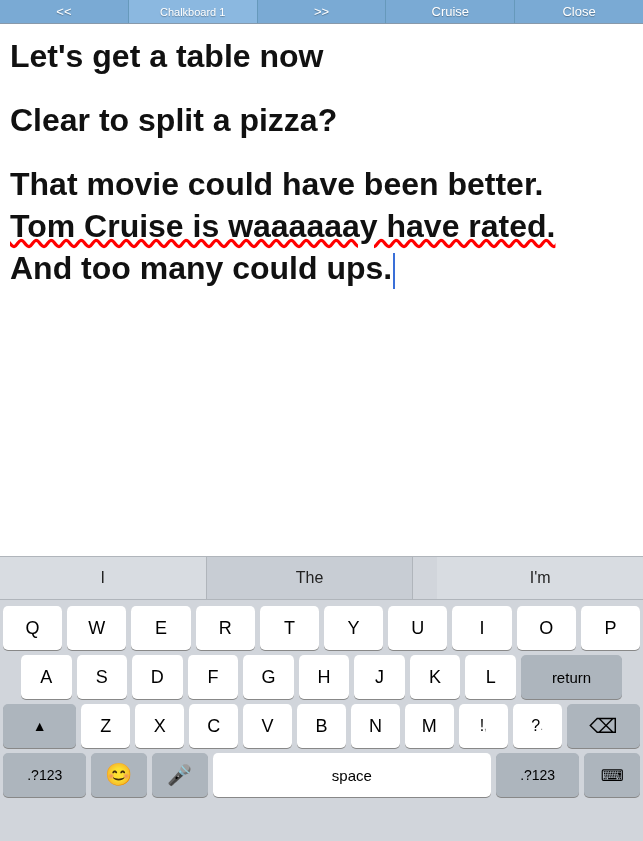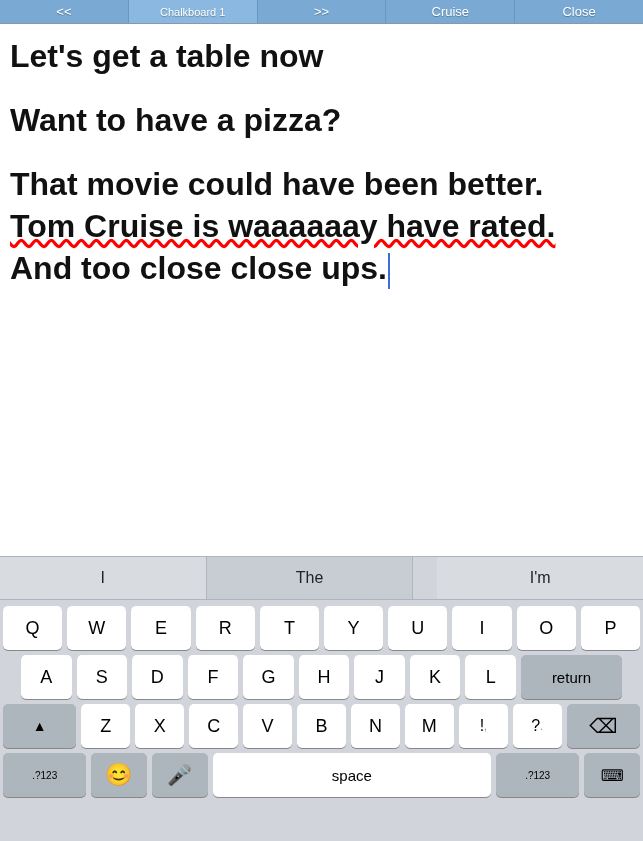--- a/index.html
+++ b/index.html
@@ -127,50 +127,50 @@
     }
     .key.shift-key {
       flex: 1.5;
     }
     .key.backspace-key {
       flex: 1.5;
       font-size: 20px;
     }
     .key.number-key {
       flex: 1.5;
-      font-size: 10px;
+      font-size: 14px;
     }
     .key.emoji-key { font-size: 22px; }
     .key.mic-key { font-size: 20px; }
   </style>
 </head>
 <body>
 
 <div id="toolbar">
   <div class="toolbar-btn">&lt;&lt;</div>
   <div class="toolbar-btn chalkboard-tab">Chalkboard 1</div>
   <div class="toolbar-btn">&gt;&gt;</div>
   <div class="toolbar-btn">Cruise</div>
   <div class="toolbar-btn">Close</div>
 </div>
 
 <div id="text-area">
   <div class="text-block">
     <div class="text-line">Let's get a table now</div>
   </div>
   <div class="text-block">
-    <div class="text-line">Want to have a pizza?</div>
+    <div class="text-line">Clear to split a pizza?</div>
   </div>
   <div>
     <div class="text-line text-line-small-gap">That movie could have been better.</div>
     <div class="text-line text-line-small-gap">
       <span style="text-decoration: underline wavy red; text-decoration-color: red;">Tom Cruise is waaaaaay have rated.</span>
     </div>
     <div class="text-line">
-      <span>And too close close ups.</span><span class="cursor"></span>
+      <span>And too many could ups.</span><span class="cursor"></span>
     </div>
   </div>
 </div>
 
 <div id="autocomplete-bar">
   <div class="autocomplete-item">I</div>
   <div class="autocomplete-item middle">The</div>
   <div class="autocomplete-item">I'm</div>
 </div>
 

